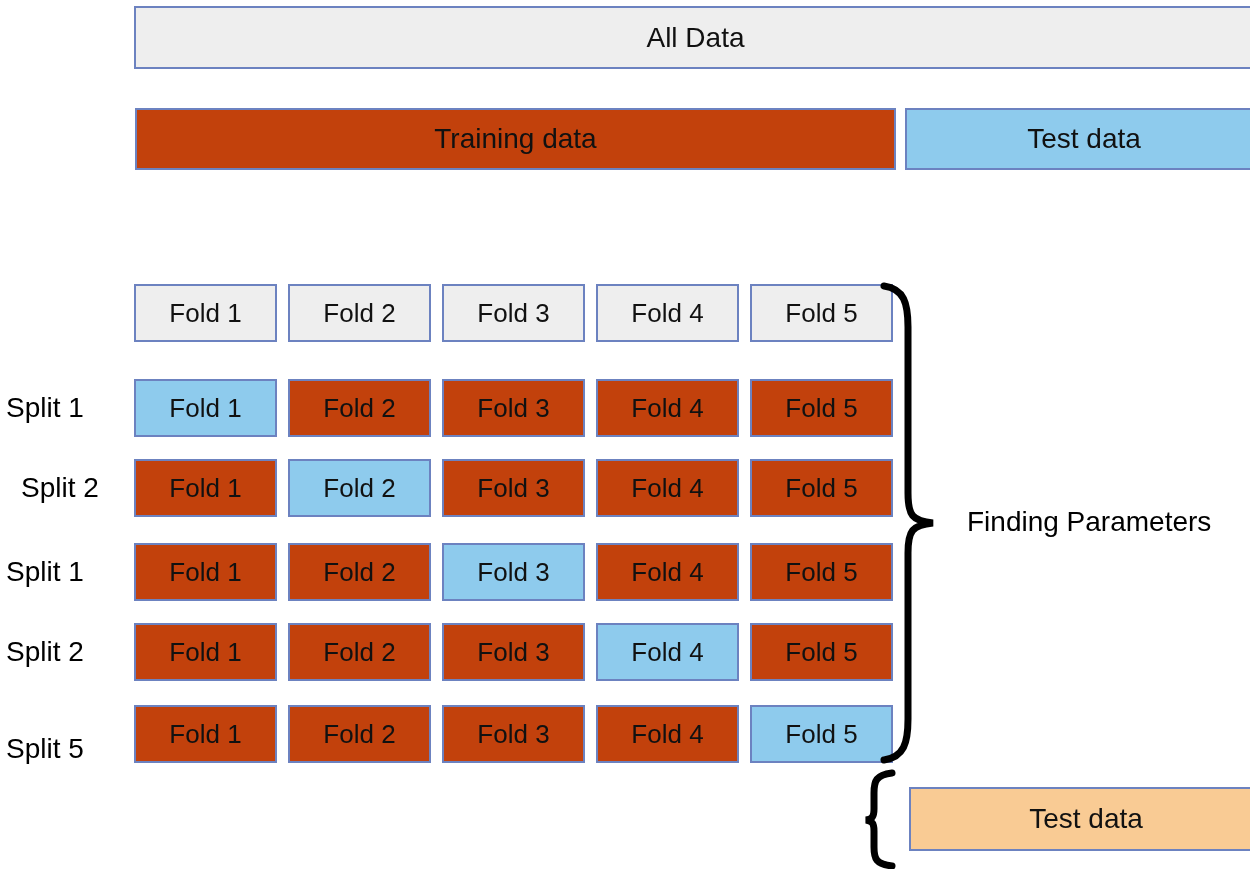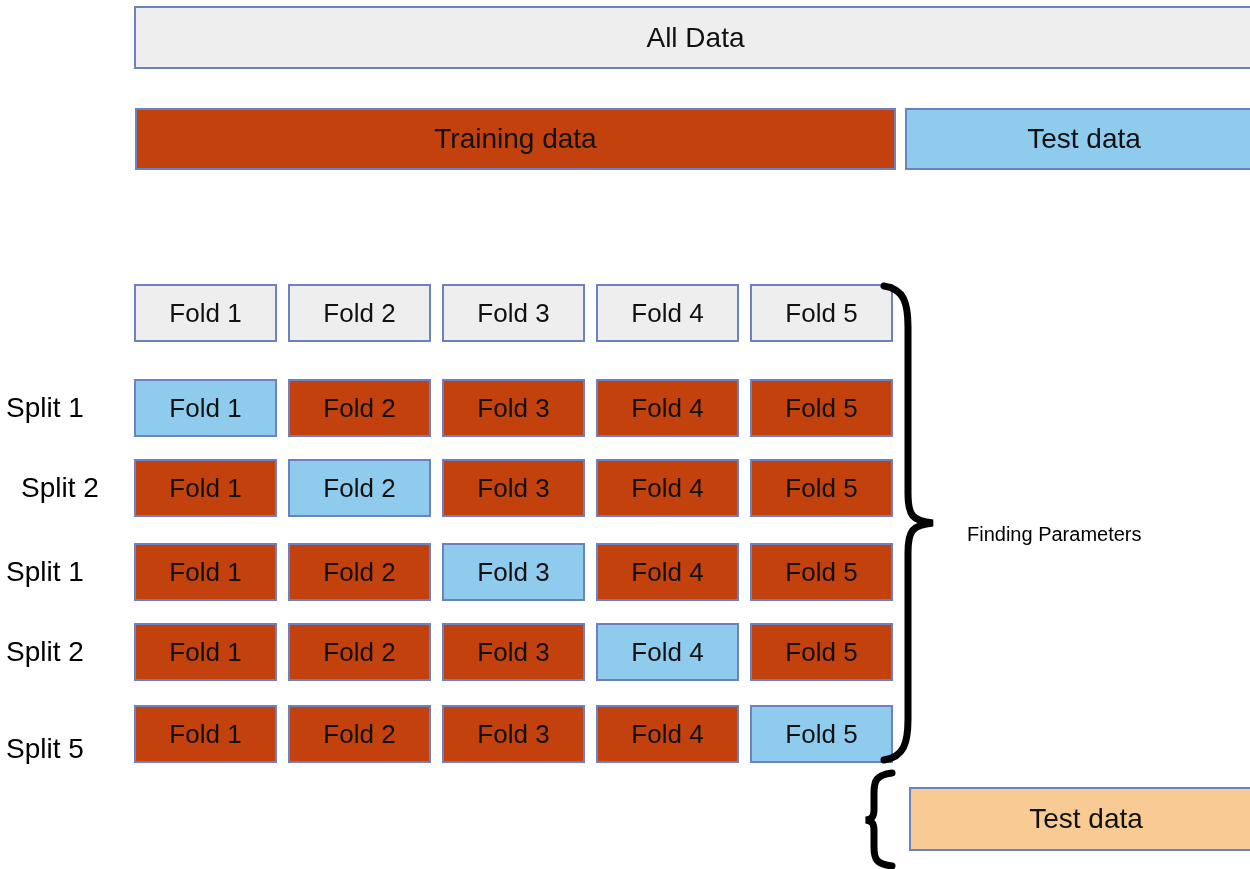--- a/index.html
+++ b/index.html
@@ -51,27 +51,26 @@
     width: 110px;
     justify-content: flex-start;
     padding-left: 4px;
   }
   .brace-svg {
     position: absolute;
     overflow: visible;
   }
   .annot {
     position: absolute;
-    font-size: 20px;
+    font-size: 28px;
     line-height: 1;
     white-space: nowrap;
     color: #000000;
     display: flex;
     align-items: center;
-    margin-top: 12px;
   }
 </style>
 </head>
 <body>
 
 <div id="canvas">
 
   <div class="box fill-grey" style="left:120px; top:6px; width:1123px; height:63px;">All Data</div>
 
   <div class="box fill-green" style="left:121px; top:108px; width:761px; height:62px;">Training data</div>

